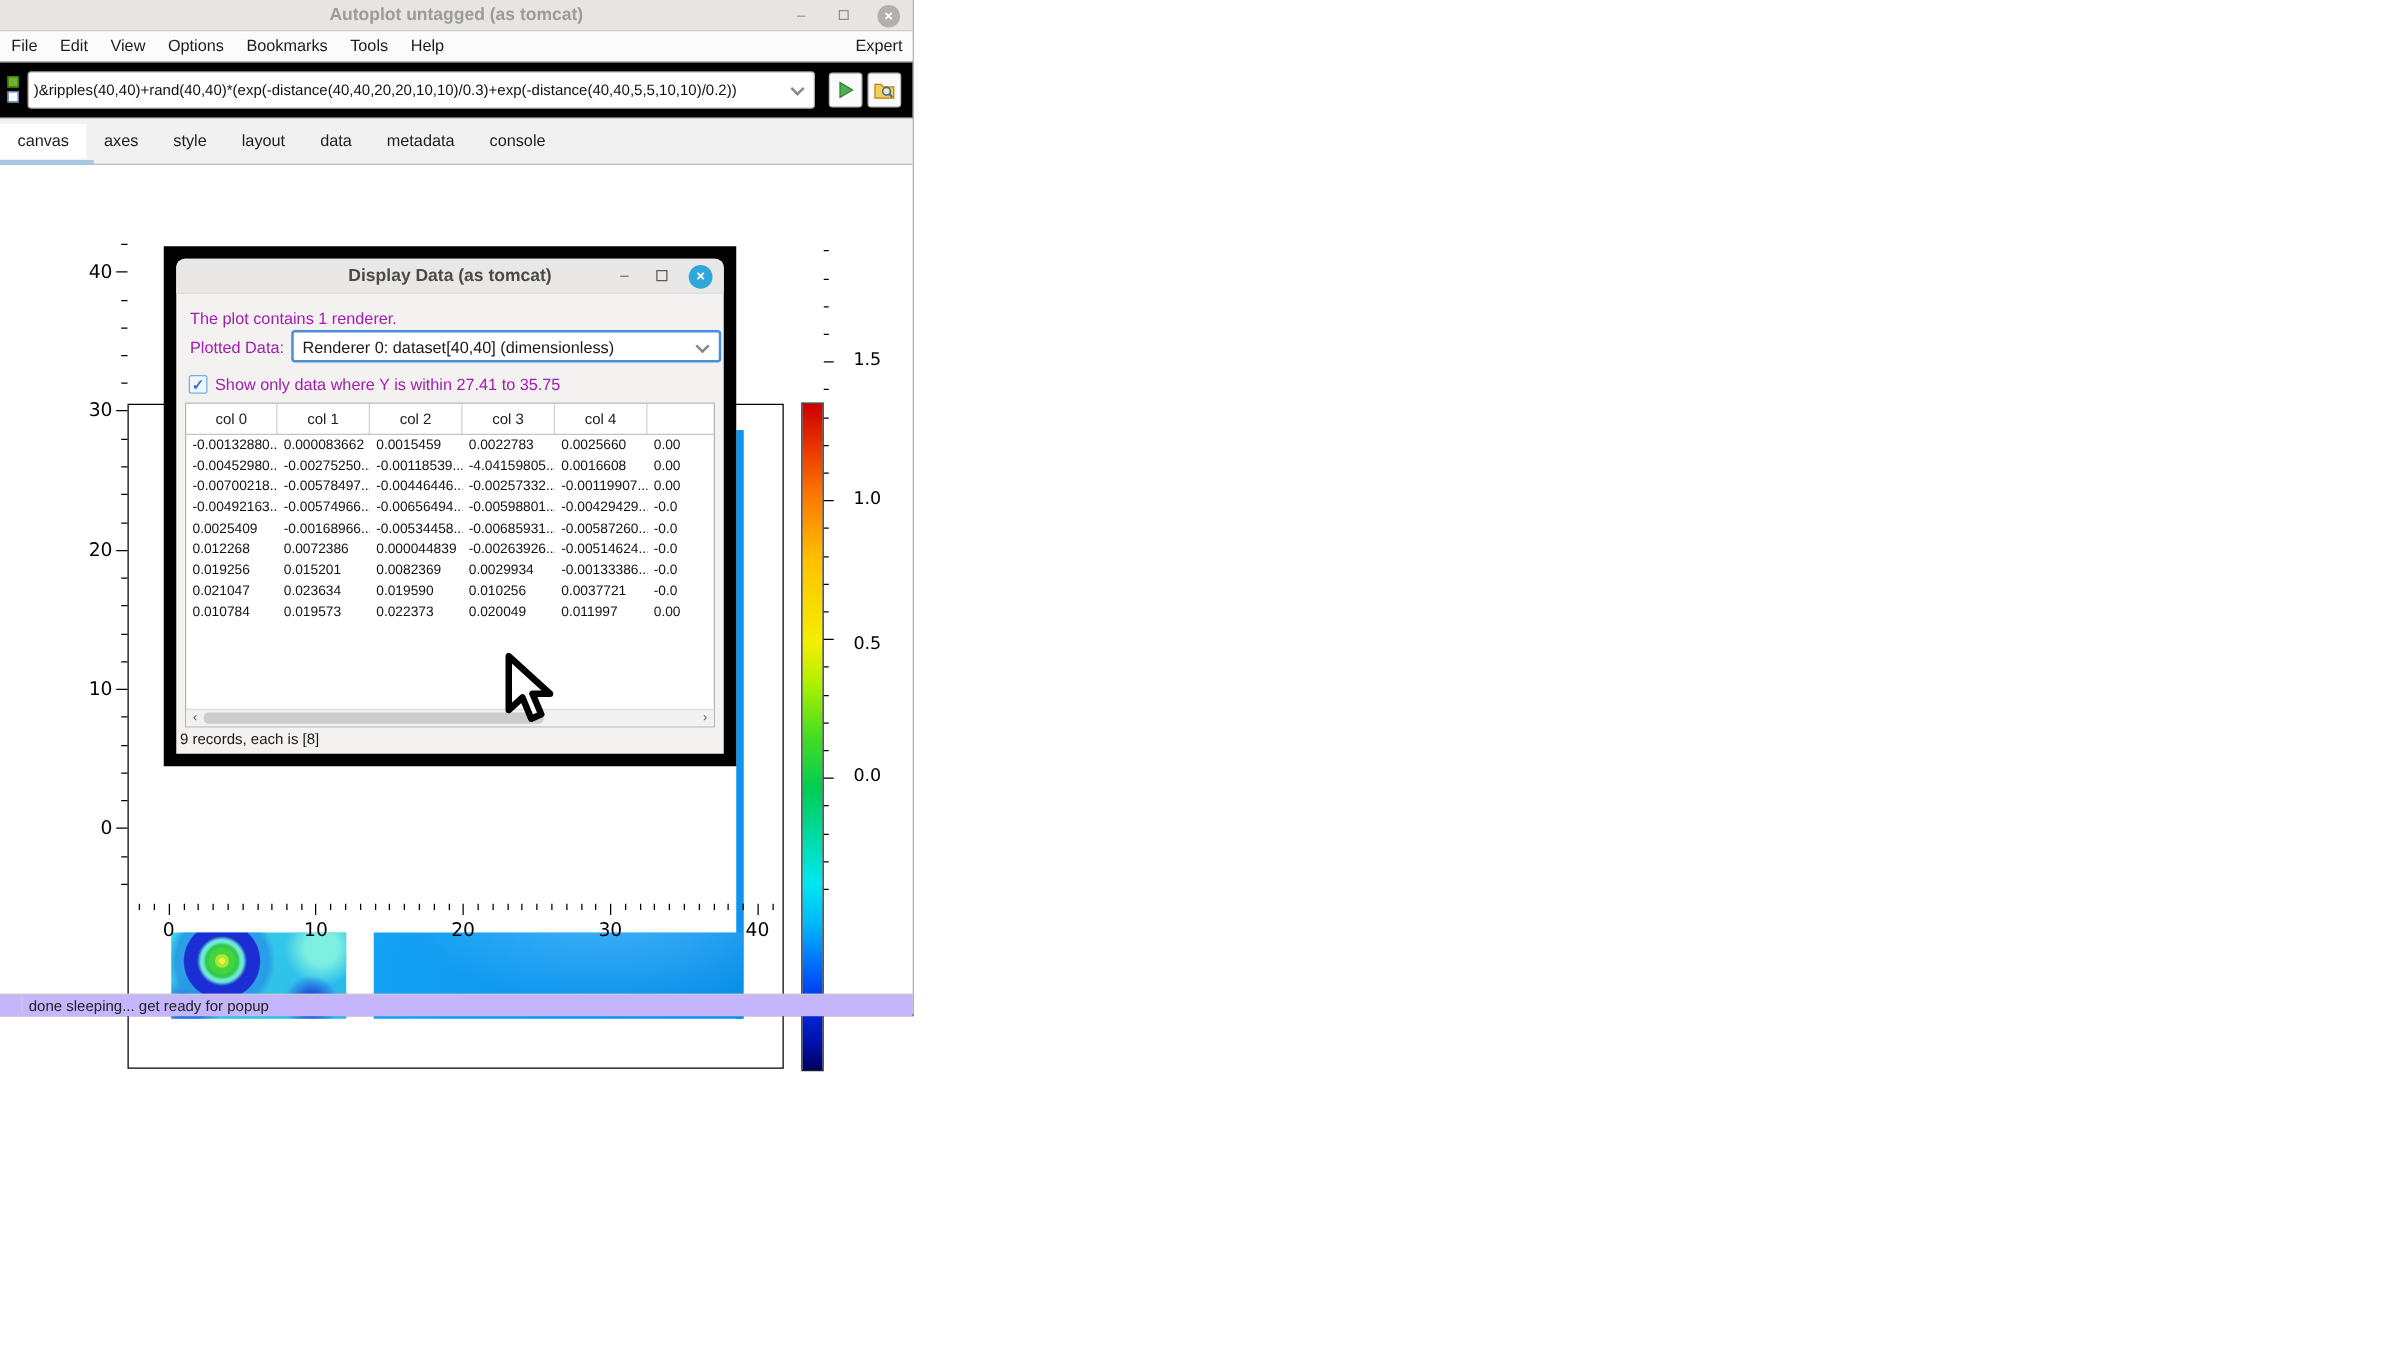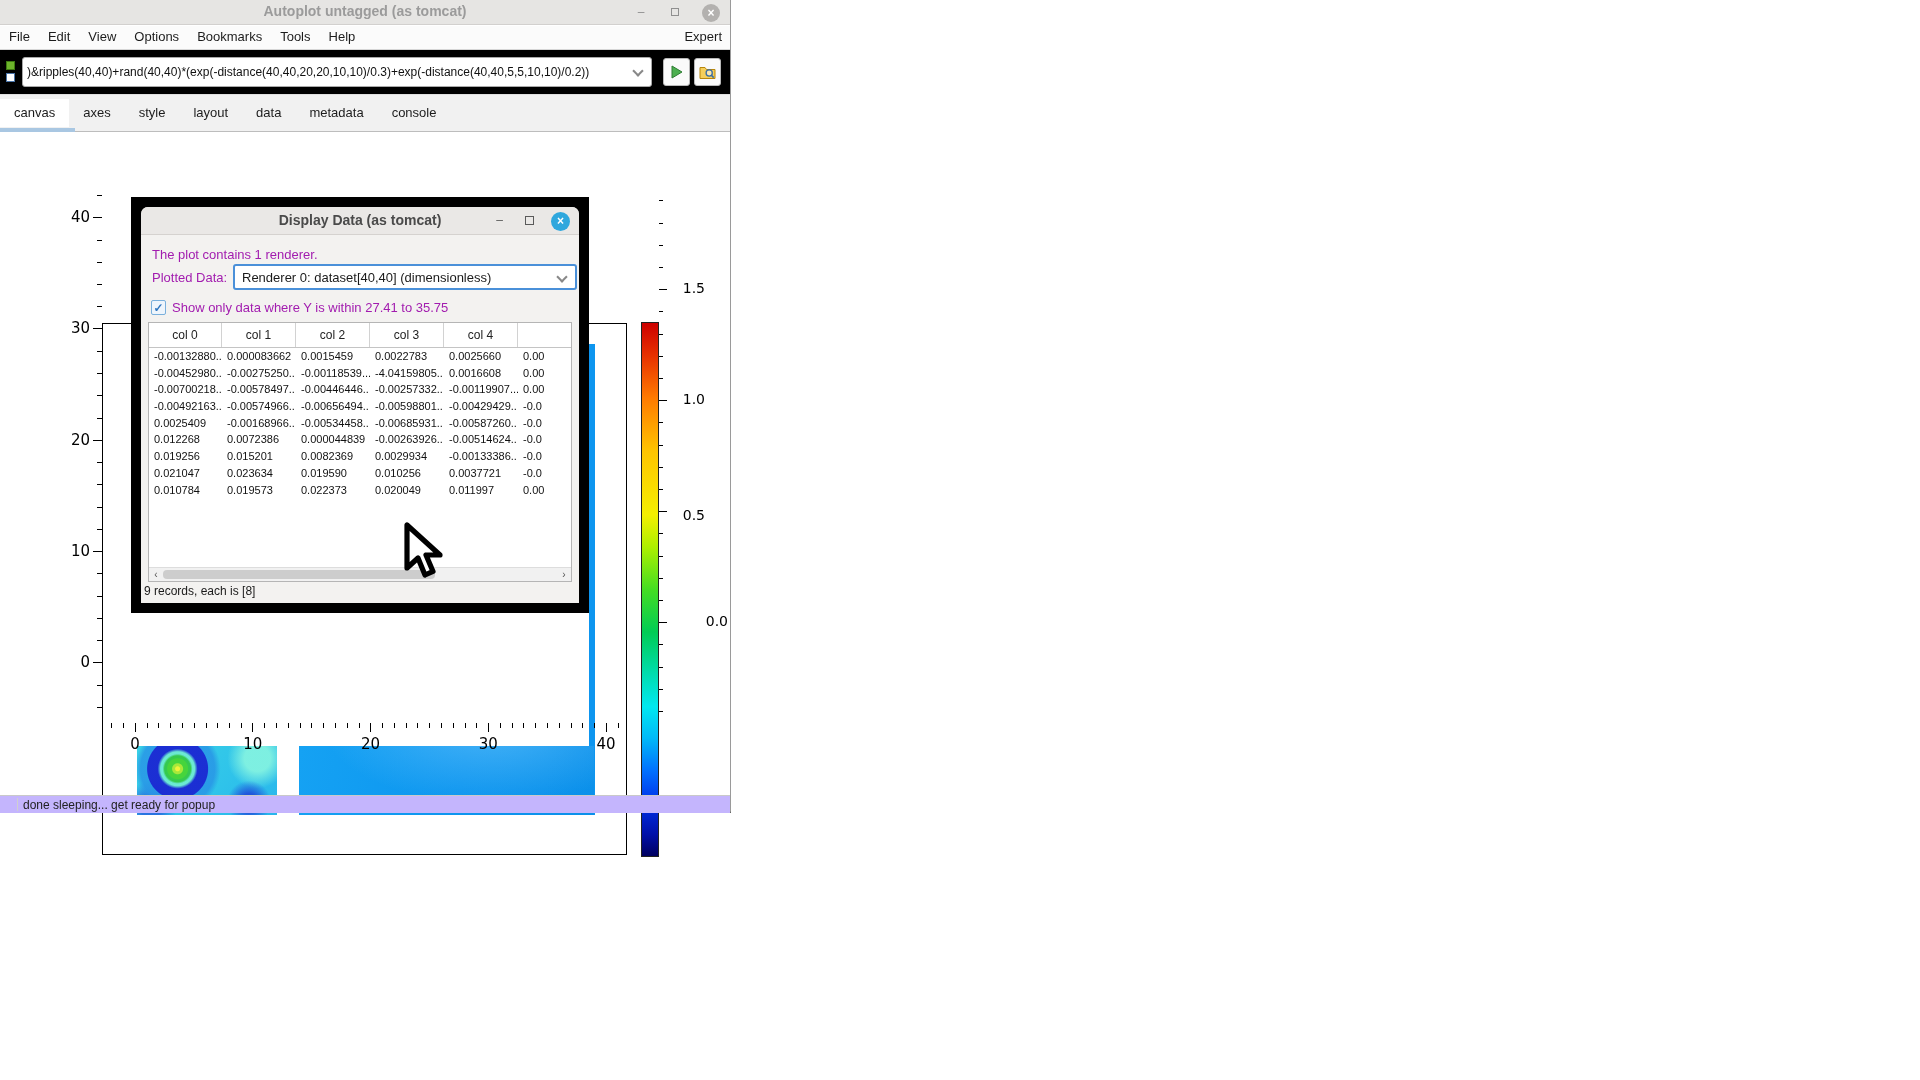--- a/index.html
+++ b/index.html
@@ -239,21 +239,21 @@
         <div class="tick" style="left: 582.3px; top: 591px; width: 1px; height: 5px;"></div>
         <div class="tick" style="left: 594.075px; top: 591px; width: 1px; height: 5px;"></div>
         <div class="tick" style="left: 617.625px; top: 591px; width: 1px; height: 5px;"></div>
         <div class="tick" style="left: 659px; top: 157px; width: 8px; height: 1px;"></div>
         <div class="axis-label cblab" style="left: 671px; top: 148px;">1.5</div>
         <div class="tick" style="left: 659px; top: 268px; width: 8px; height: 1px;"></div>
         <div class="axis-label cblab" style="left: 671px; top: 259px;">1.0</div>
         <div class="tick" style="left: 659px; top: 379px; width: 8px; height: 1px;"></div>
         <div class="axis-label cblab" style="left: 671px; top: 375px;">0.5</div>
         <div class="tick" style="left: 659px; top: 490px; width: 8px; height: 1px;"></div>
-        <div class="axis-label cblab" style="left: 694px; top: 481px;">0.0</div>
+        <div class="axis-label cblab" style="left: 671px; top: 481px;">0.0</div>
         <div class="tick" style="left: 659px; top: 68.4px; width: 4px; height: 1px;"></div>
         <div class="tick" style="left: 659px; top: 90.6px; width: 4px; height: 1px;"></div>
         <div class="tick" style="left: 659px; top: 112.8px; width: 4px; height: 1px;"></div>
         <div class="tick" style="left: 659px; top: 135px; width: 4px; height: 1px;"></div>
         <div class="tick" style="left: 659px; top: 179.4px; width: 4px; height: 1px;"></div>
         <div class="tick" style="left: 659px; top: 201.6px; width: 4px; height: 1px;"></div>
         <div class="tick" style="left: 659px; top: 223.8px; width: 4px; height: 1px;"></div>
         <div class="tick" style="left: 659px; top: 246px; width: 4px; height: 1px;"></div>
         <div class="tick" style="left: 659px; top: 290.4px; width: 4px; height: 1px;"></div>
         <div class="tick" style="left: 659px; top: 312.6px; width: 4px; height: 1px;"></div>

